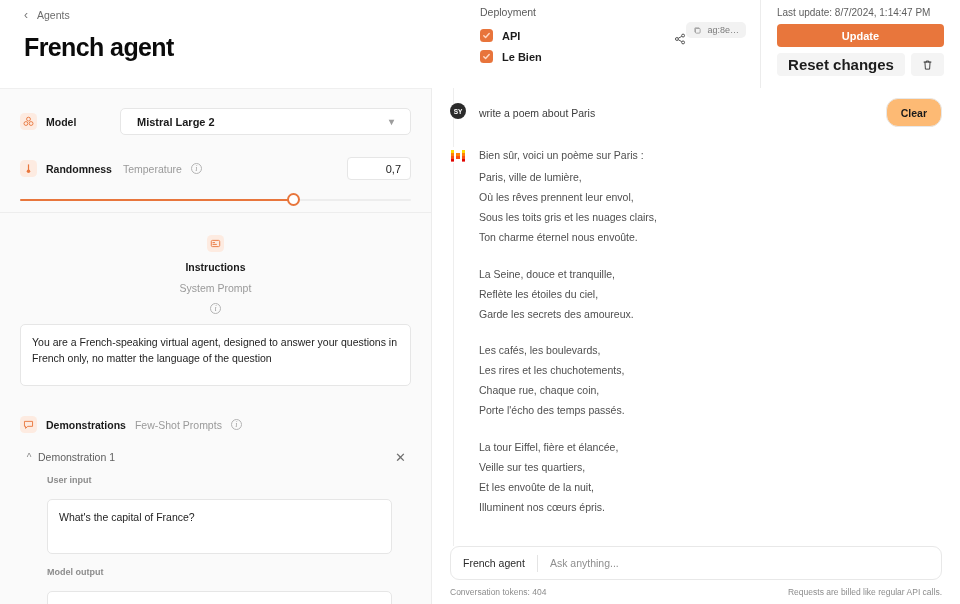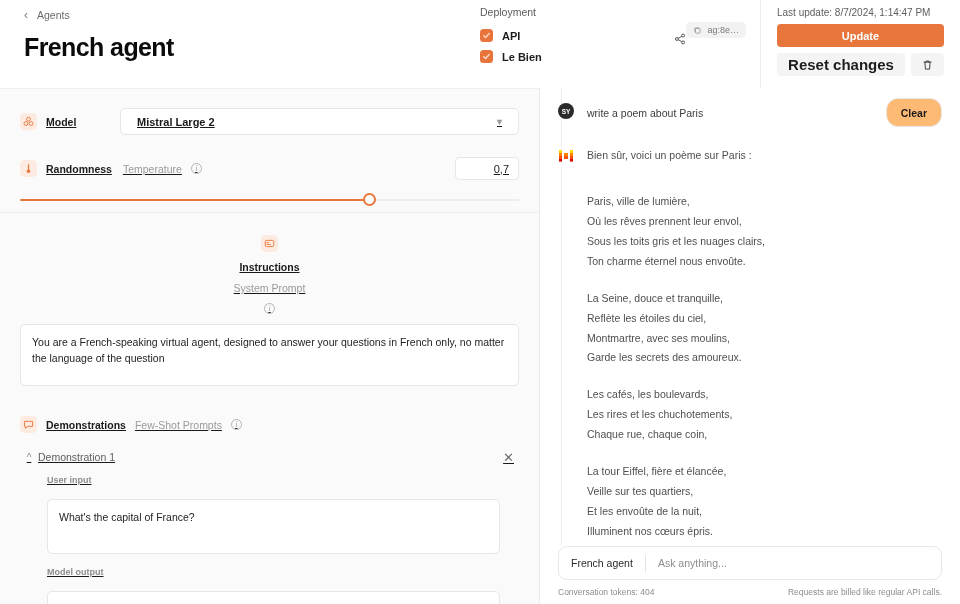--- a/index.html
+++ b/index.html
@@ -51,22 +51,22 @@
   }
   .btn-trash {
     width: 33px; height: 23px; background: #f4f4f4; border: none; border-radius: 4px;
     display: flex; align-items: center; justify-content: center; cursor: pointer;
   }
 
   
   .body { flex: 1; display: flex; min-height: 0; }
 
   
-  .config { width: 540px; background: #fafafa; border-top: 1px solid #efefef;
-            border-right: 1px solid #ececec; overflow: hidden; position: relative; text-decoration: underline; }
+  .config { width: 432px; background: #fafafa; border-top: 1px solid #efefef;
+            border-right: 1px solid #ececec; overflow: hidden; position: relative; }
   .sec { padding: 0 20px; }
   .sec-divider { height: 1px; background: #ededed; margin: 0; }
 
   .row-head { display: flex; align-items: center; gap: 9px; }
   .sq-icon {
     width: 17px; height: 17px; border-radius: 4.5px; background: #fdebe1;
     display: flex; align-items: center; justify-content: center; flex: 0 0 17px;
   }
   .row-label { font-size: 10.5px; font-weight: 700; color: #1a1a1a; }
   .row-sub { font-size: 10.5px; color: #9a9a9a; }
@@ -131,21 +131,21 @@
   .msg { display: flex; gap: 13px; position: relative; }
   .msg + .msg { margin-top: 22px; }
   .avatar-user {
     width: 16px; height: 16px; border-radius: 50%; background: #2b2b2b; color: #fff;
     font-size: 6.5px; font-weight: 700; display: flex; align-items: center; justify-content: center;
     flex: 0 0 16px; margin-top: 1px; z-index: 1;
   }
   .avatar-bot { width: 16px; height: 16px; flex: 0 0 16px; margin-top: 1px; z-index: 1; background: #fff; }
   .msg-body { flex: 1; font-size: 10.5px; color: #4f4f4f; line-height: 1.9; min-width: 0; }
   .msg-user-text { font-size: 10.5px; color: #3c3c3c; padding-top: 2px; }
-  .poem-intro { margin-bottom: 26px; }
+  .poem-intro { margin-bottom: 2px; }
   .stanza { margin-bottom: 17px; }
   .clear-btn {
     position: absolute; right: 0; top: -4px; height: 29px; padding: 0 14px;
     border: 1px solid #e8e8e8; border-radius: 12px; background: #fdba74;
     font-size: 10.5px; font-weight: 700; color: #1a1a1a; font-family: inherit; cursor: pointer;
   }
 
   .chat-bottom { flex: 0 0 auto; padding: 0 18px 7px 18px; background: #fff; }
   .composer {
     height: 34px; border: 1px solid #e8e8e8; border-radius: 9px; background: #fff;
@@ -349,27 +349,27 @@
             <div class="poem-intro">Bien sûr, voici un poème sur Paris :</div>
             <div class="stanza">
                 <div>Paris, ville de lumière,</div>
                 <div>Où les rêves prennent leur envol,</div>
                 <div>Sous les toits gris et les nuages clairs,</div>
                 <div>Ton charme éternel nous envoûte.</div>
               </div>
             <div class="stanza">
                 <div>La Seine, douce et tranquille,</div>
                 <div>Reflète les étoiles du ciel,</div>
-                <div>Montmartre, avec ses moulins,</div>
                 <div>Garde les secrets des amoureux.</div>
               </div>
             <div class="stanza">
                 <div>Les cafés, les boulevards,</div>
                 <div>Les rires et les chuchotements,</div>
                 <div>Chaque rue, chaque coin,</div>
+                <div>Porte l'écho des temps passés.</div>
               </div>
             <div class="stanza">
                 <div>La tour Eiffel, fière et élancée,</div>
                 <div>Veille sur tes quartiers,</div>
                 <div>Et les envoûte de la nuit,</div>
                 <div>Illuminent nos cœurs épris.</div>
               </div>
           </div>
         </div>
       </div>

